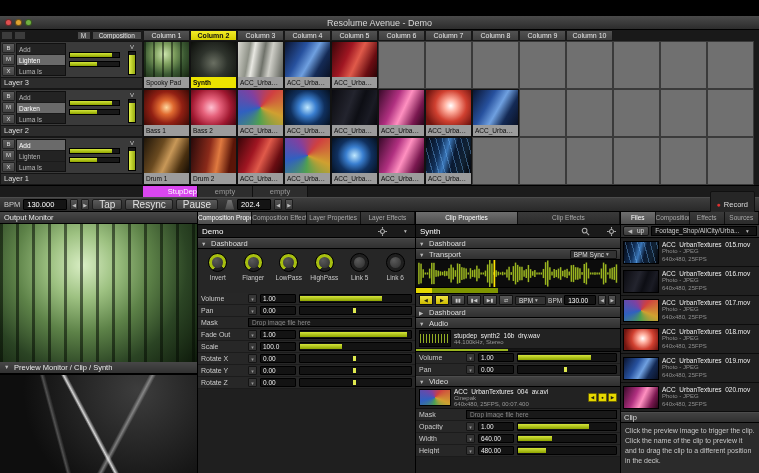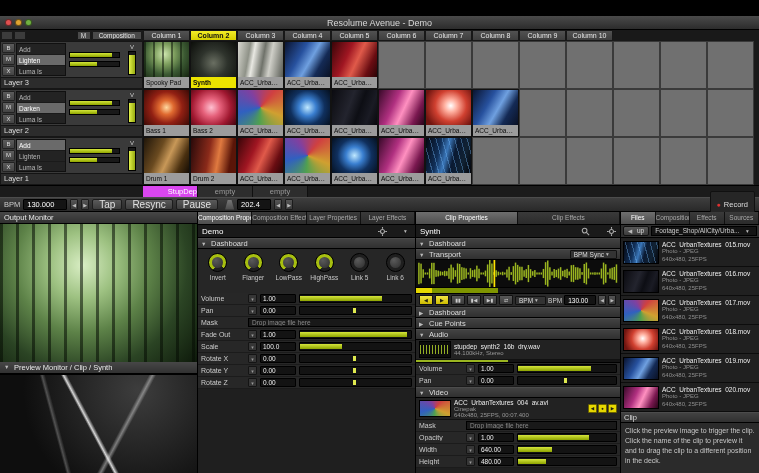--- a/index.html
+++ b/index.html
@@ -705,24 +705,20 @@
         <span class="lbl" style="font-size:6.5px;">BPM</span>
         <span class="valbox" style="width:32px;height:10px;line-height:9px;font-size:6.5px;">130.00</span>
         <span class="tstep">◀</span>
         <span class="tstep">▶</span>
       </div>
       <div class="sec-h">
         <span class="tri">▶</span>
         <span>Dashboard</span>
       </div>
       <div class="sec-h">
-        <span class="tri">▶</span>
-        <span>Cue Points</span>
-      </div>
-      <div class="sec-h">
         <span class="tri">▼</span>
         <span>Audio</span>
       </div>
       <div class="media-row">
         <span class="media-thumb audio-thumb"></span>
         <span class="media-text">
           <div class="media-name">stupdep_synth2_16b_dry.wav</div>
           <div class="media-sub">44.100kHz, Stereo</div>
         </span>
       </div>

